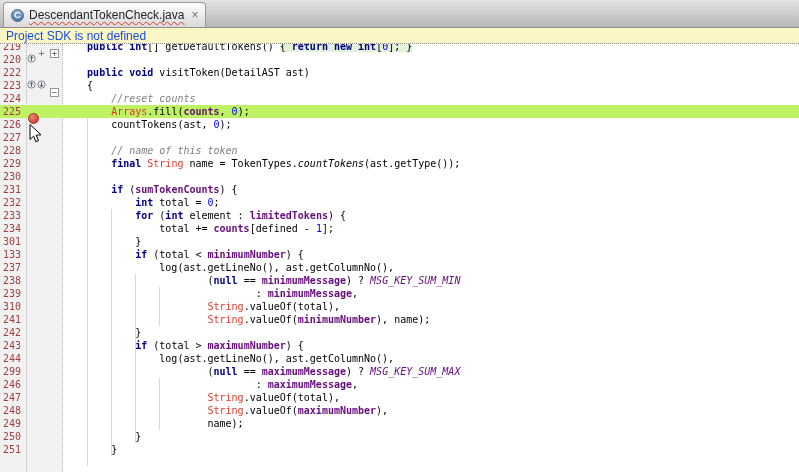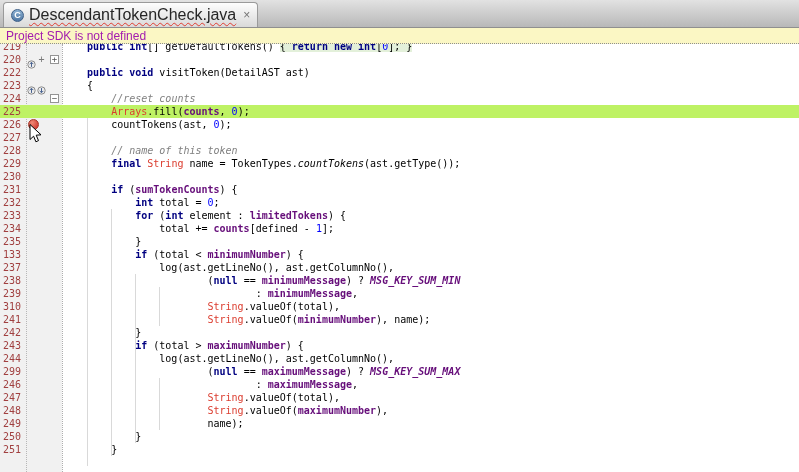--- a/index.html
+++ b/index.html
@@ -23,63 +23,63 @@
     border-radius:4px 4px 0 0;
   }
   .class-icon {
     width:13px; height:13px; border-radius:50%; flex:none;
     background:linear-gradient(#8db2d3,#4f77a3);
     color:#fff; font-size:9px; font-weight:bold;
     display:flex; align-items:center; justify-content:center;
     border:1px solid #3d5f87;
   }
   .tab-label {
-    font-size:16px; color:#262626;
+    font-size:12px; color:#262626;
     text-decoration:underline wavy #e03c31 1px;
     text-underline-offset:2px;
   }
   .tab-close { font-size:12px; color:#757575; margin-left:2px; }
 
   
   .banner {
     position:absolute; top:28px; left:0; right:0; height:16px;
     background:#fbf7c4; border-bottom:1px dotted #8f8f8f;
     display:flex; align-items:center; z-index:5;
   }
-  .banner-text { font-size:12px; color:#a21caf; padding-left:6px; }
+  .banner-text { font-size:12px; color:#1d4ed8; padding-left:6px; }
 
   
   .editor { position:absolute; top:28px; left:0; right:0; bottom:0; background:#fff; }
   .gutter-bg {
     position:absolute; top:16px; bottom:0; left:0; width:62px;
     background:#f1f1f1; z-index:1;
   }
   .gutter-sep1 { position:absolute; top:16px; bottom:0; left:26px; width:0; border-left:1px dotted #b7b7b7; z-index:1; }
   .gutter-sep2 { position:absolute; top:16px; bottom:0; left:62px; width:0; border-left:1px dotted #aeaeae; z-index:1; }
 
   .guide { position:absolute; width:0; border-left:1px solid #d9d9d9; z-index:2; }
 
   .lines { position:absolute; top:12px; left:0; right:0; z-index:3; }
-  .row { display:flex; height:13px; align-items:flex-end; }
+  .row { display:flex; height:13px; align-items:center; }
   .row.hl { background:#bef264; }
   .cell-num {
     width:26px; flex:none; text-align:right; padding-right:5px;
     font:10px/13px "DejaVu Sans Mono", monospace; color:#a14040;
   }
   .cell-icons { width:22px; flex:none; position:relative; }
   .cell-fold  { width:14px; flex:none; position:relative; }
   .code {
     flex:1; margin:0; padding:0 0 0 1px; white-space:pre;
     font:10px/13px "DejaVu Sans Mono", monospace; color:#000;
   }
   .s-kw { color:#000080; font-weight:bold; }
   .s-n  { color:#0000ff; }
   .s-c  { color:#808080; font-style:italic; }
   .s-f  { color:#660e7a; font-weight:bold; }
-  .s-fc { color:#660e7a; font-weight:bold; font-style:italic; }
+  .s-fc { color:#660e7a; font-weight:normal; font-style:italic; }
   .s-e  { color:#db3c2e; }
   .s-sm { font-style:italic; }
   .s-fold { background:#e3f0da; }
 
   .bp {
     position:absolute; left:2px; top:1px; width:11px; height:11px;
     border-radius:50%;
     background:radial-gradient(circle at 35% 30%, #f08a77, #d6453a 70%);
     border:1px solid #a53528;
   }
@@ -221,21 +221,21 @@
         <div class="cell-fold"></div>
         <pre class="code"><span>            </span><span class="s-kw">for</span><span> (</span><span class="s-kw">int</span><span> element : </span><span class="s-f">limitedTokens</span><span>) {</span></pre>
       </div>
       <div class="row">
         <div class="cell-num">234</div>
         <div class="cell-icons"></div>
         <div class="cell-fold"></div>
         <pre class="code"><span>                total += </span><span class="s-f">counts</span><span>[defined - </span><span class="s-n">1</span><span>];</span></pre>
       </div>
       <div class="row">
-        <div class="cell-num">235</div>
+        <div class="cell-num">301</div>
         <div class="cell-icons"></div>
         <div class="cell-fold"></div>
         <pre class="code"><span>            }</span></pre>
       </div>
       <div class="row">
         <div class="cell-num">133</div>
         <div class="cell-icons"></div>
         <div class="cell-fold"></div>
         <pre class="code"><span>            </span><span class="s-kw">if</span><span> (total &lt; </span><span class="s-f">minimumNumber</span><span>) {</span></pre>
       </div>

